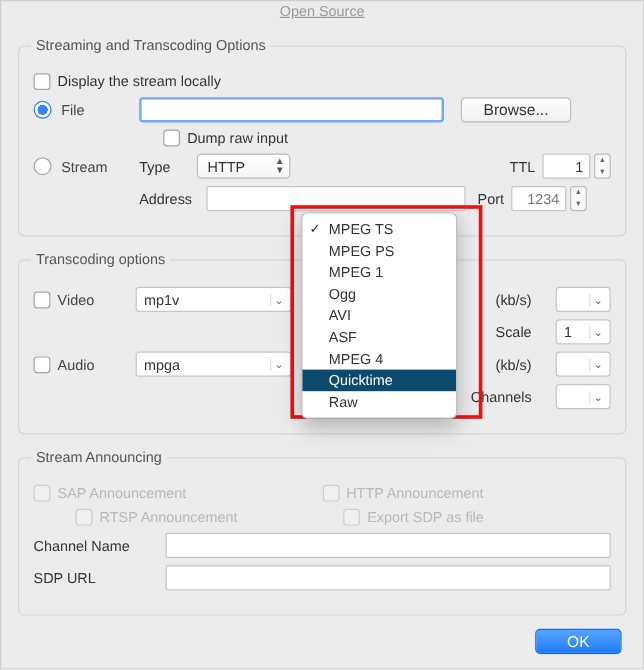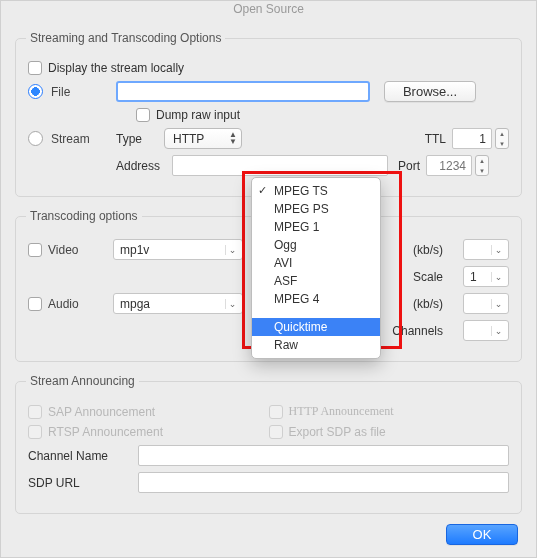--- a/index.html
+++ b/index.html
@@ -15,20 +15,21 @@
     background: #ececec;
     border: 1px solid #d0d0d0;
     position: relative;
     padding: 10px 14px;
   }
   .title-tab {
     position: absolute;
     top: -1px; left: 50%; transform: translateX(-50%);
     font-size: 12px; color: #9a9a9a;
     padding: 2px 8px;
+    text-decoration: underline;
   }
   fieldset.group {
     border: 1px solid #d5d5d5;
     border-radius: 5px;
     margin: 12px 0 10px 0;
     padding: 10px 12px 14px 12px;
     position: relative;
   }
   fieldset.group > legend {
     font-size: 12px;
@@ -146,21 +147,21 @@
   }
   .menu .mi {
     padding: 2px 14px 2px 22px;
     font-size: 12px;
     position: relative;
   }
   .menu .mi .check {
     position: absolute; left: 6px; top: 2px;
     font-size: 11px;
   }
-  .menu .mi.hl { background: #3b82f6; color: #fff; margin-top: 10px; }
+  .menu .mi.hl { background: #0c4a6e; color: #fff; }
   .footer {
     position: absolute; right: 18px; bottom: 12px; margin-top: 11px;
   }
   .disabled-text { color: #b8b8b8; }
 </style>
 </head>
 <body>
 
 <div class="window">
   <div class="title-tab">Open Source</div>
@@ -273,27 +274,27 @@
     </div>
   </fieldset>
 
   <fieldset class="group">
     <legend>Stream Announcing</legend>
     <div class="row">
       <div style="flex:1; display:flex; align-items:center;">
         <span class="checkbox disabled"></span>
         <span class="disabled-text">SAP Announcement</span>
       </div>
-      <div style="flex:1; display:flex; align-items:center;font-family:Liberation Serif, serif;">
+      <div style="flex:1; display:flex; align-items:center;">
         <span class="checkbox disabled"></span>
         <span class="disabled-text">HTTP Announcement</span>
       </div>
     </div>
     <div class="row">
-      <div style="flex:1; display:flex; align-items:center;">
+      <div style="flex:1; display:flex; align-items:center;margin-left:35px;">
         <span class="checkbox disabled"></span>
         <span class="disabled-text">RTSP Announcement</span>
       </div>
       <div style="flex:1; display:flex; align-items:center;">
         <span class="checkbox disabled"></span>
         <span class="disabled-text">Export SDP as file</span>
       </div>
     </div>
     <div class="row">
       <span style="width:110px;">Channel Name</span>

